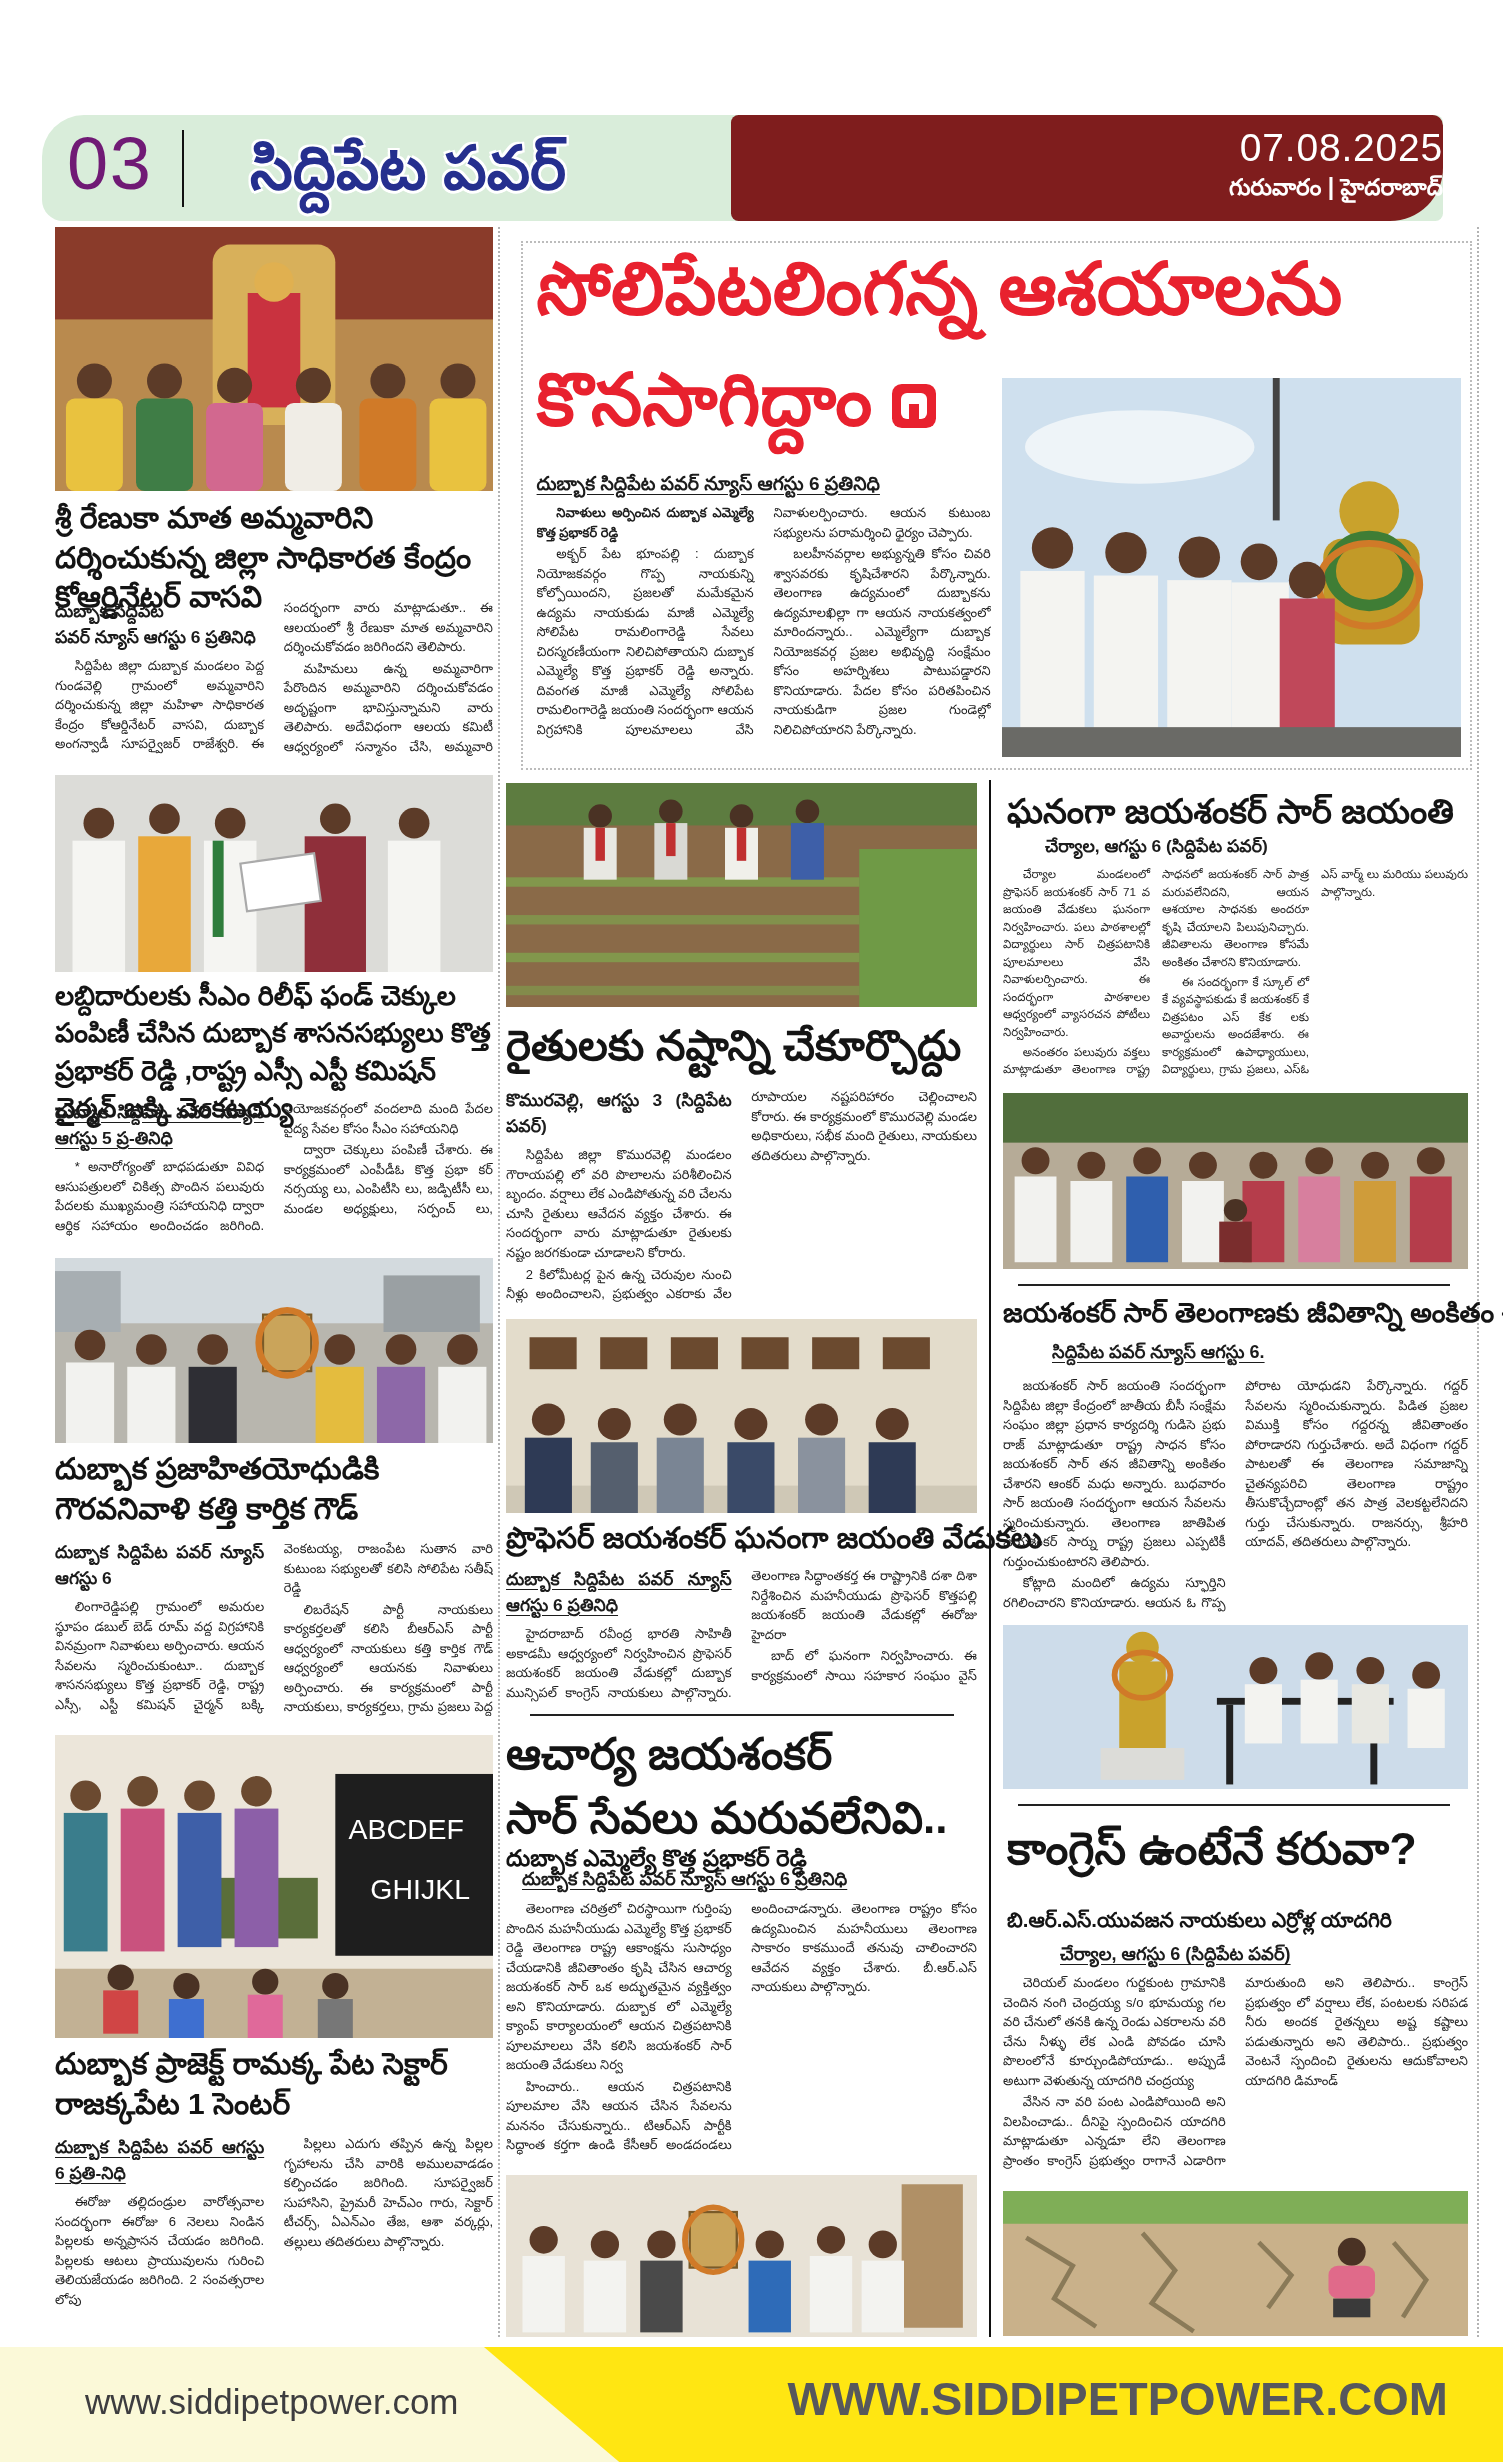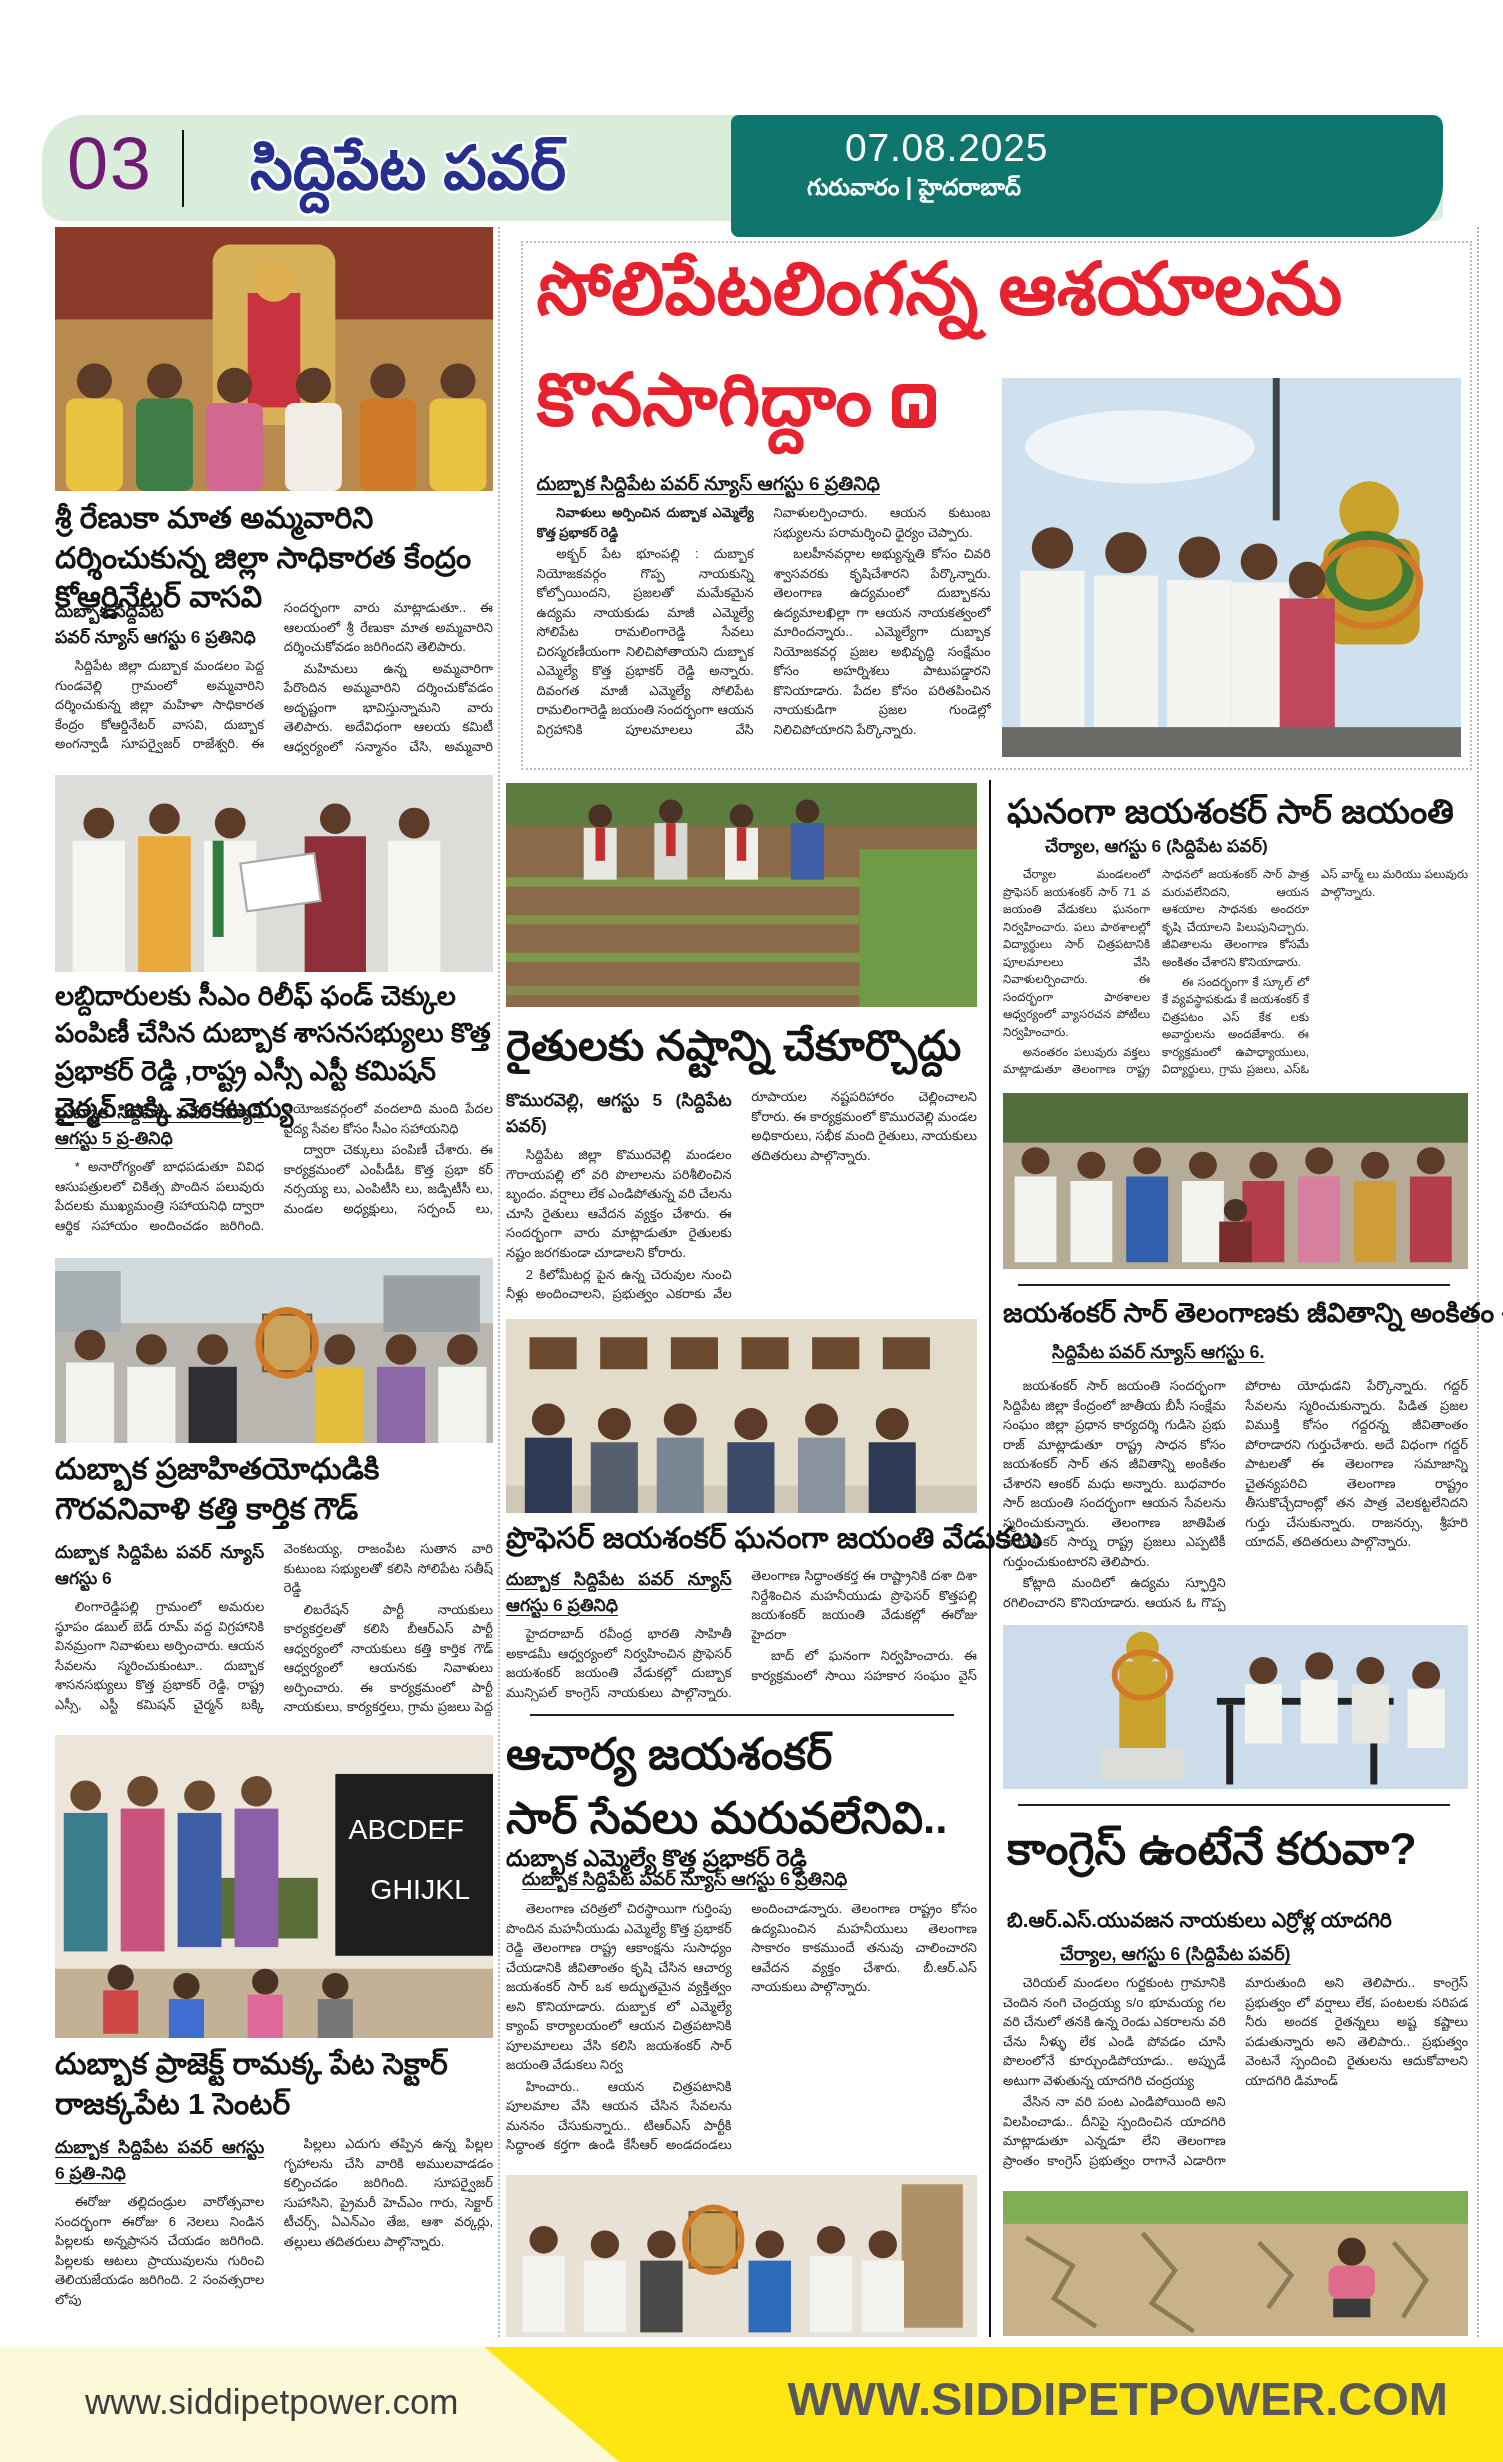--- a/index.html
+++ b/index.html
@@ -5,22 +5,22 @@
   html,body{margin:0;padding:0;background:#ffffff;}
   .page{position:relative;width:1503px;height:2462px;background:#ffffff;overflow:hidden;
         font-family:"Liberation Sans", sans-serif;color:#1c1c1c;}
   
   .hdr-bar{position:absolute;left:42px;top:115px;width:1401px;height:106px;
            background:#d9edda;border-radius:42px 7.6px 7.6px 21px;}
   .hdr-num{position:absolute;left:67px;top:121px;font-size:74px;font-weight:300;color:#701a75;letter-spacing:1.5px;}
   .hdr-div{position:absolute;left:182px;top:130px;width:2.3px;height:77px;background:#111;}
   .hdr-masthead{position:absolute;left:250px;top:133px;font-size:61px;font-weight:800;color:#252f8e;
     text-shadow:-2.3px -2.3px 0 #fff,2.3px -2.3px 0 #fff,-2.3px 2.3px 0 #fff,2.3px 2.3px 0 #fff,0 3px 0 #fff;}
-  .hdr-green{position:absolute;left:731px;top:115px;width:712px;height:122px;background:#0f766e;
-             border-radius:7.6px 10.6px 53px 7.6px;text-align:left;padding-top:10.6px;box-sizing:border-box;}
+  .hdr-green{position:absolute;left:731px;top:115px;width:712px;height:106px;background:#7f1d1d;
+             border-radius:7.6px 10.6px 53px 7.6px;text-align:right;padding-top:10.6px;box-sizing:border-box;}
   .hdr-date{font-size:39px;color:#fff;font-weight:400;letter-spacing:0.8px;padding-left:114px;}
   .hdr-day{font-size:23px;color:#fff;font-weight:700;margin-top:4.5px;padding-left:76px;}
   
   .vdot{position:absolute;border-left:2.3px dotted #b3b3b3;width:0;}
   .vsolid{position:absolute;background:#111;width:2.3px;}
   .hsolid{position:absolute;background:#222;height:2.3px;}
   
   .photo{position:absolute;overflow:hidden;background:#d8d8d4;}
   .photo svg{display:block;width:100%;height:100%;}
   .head{position:absolute;font-weight:800;color:#141414;line-height:1.32;}
@@ -239,21 +239,21 @@
         <rect x="68" y="17" width="4" height="14" fill="#c03030"></rect>
       <circle cx="100" cy="14" r="5" fill="#4a3224"></circle>
         <rect x="93" y="19" width="14" height="22" fill="#f0f0ea"></rect>
         <rect x="98" y="19" width="4" height="14" fill="#c03030"></rect>
       <circle cx="128" cy="12" r="5" fill="#4a3224"></circle>
         <rect x="121" y="17" width="14" height="24" fill="#3e5fa8"></rect>
     </svg>
   </div>
   <div class="head nowrap" style="left:506px;top:1018px;width:471px;font-size:42px;">రైతులకు నష్టాన్ని చేకూర్చొద్దు</div>
   <div class="body c2" style="left:506px;top:1087px;width:471px;height:224px;">
-    <div class="byl">కొమురవెల్లి, ఆగస్టు 5 (సిద్దిపేట పవర్)</div>
+    <div class="byl">కొమురవెల్లి, ఆగస్టు 3 (సిద్దిపేట పవర్)</div>
     <p>సిద్దిపేట జిల్లా కొమురవెల్లి మండలం గౌరాయపల్లి లో వరి పొలాలను పరిశీలించిన బృందం. వర్షాలు లేక ఎండిపోతున్న వరి చేలను చూసి రైతులు ఆవేదన వ్యక్తం చేశారు. ఈ సందర్భంగా వారు మాట్లాడుతూ రైతులకు నష్టం జరగకుండా చూడాలని కోరారు.</p>
     <p>2 కిలోమీటర్ల పైన ఉన్న చెరువుల నుంచి నీళ్లు అందించాలని, ప్రభుత్వం ఎకరాకు వేల రూపాయల నష్టపరిహారం చెల్లించాలని కోరారు. ఈ కార్యక్రమంలో కొమురవెల్లి మండల అధికారులు, సభీక మంది రైతులు, నాయకులు తదితరులు పాల్గొన్నారు.</p>
   </div>
 
   <div class="photo" style="left:506px;top:1319px;width:471px;height:194px;">
     <svg viewBox="0 0 200 85" preserveAspectRatio="none">
       <rect width="200" height="85" fill="#e3dccb"></rect>
         <rect y="73" width="200" height="12" fill="#cfc8b6"></rect>
       <rect x="10" y="8" width="20" height="14" fill="#6b4a2f"></rect>
         <rect x="40" y="8" width="20" height="14" fill="#6b4a2f"></rect>

